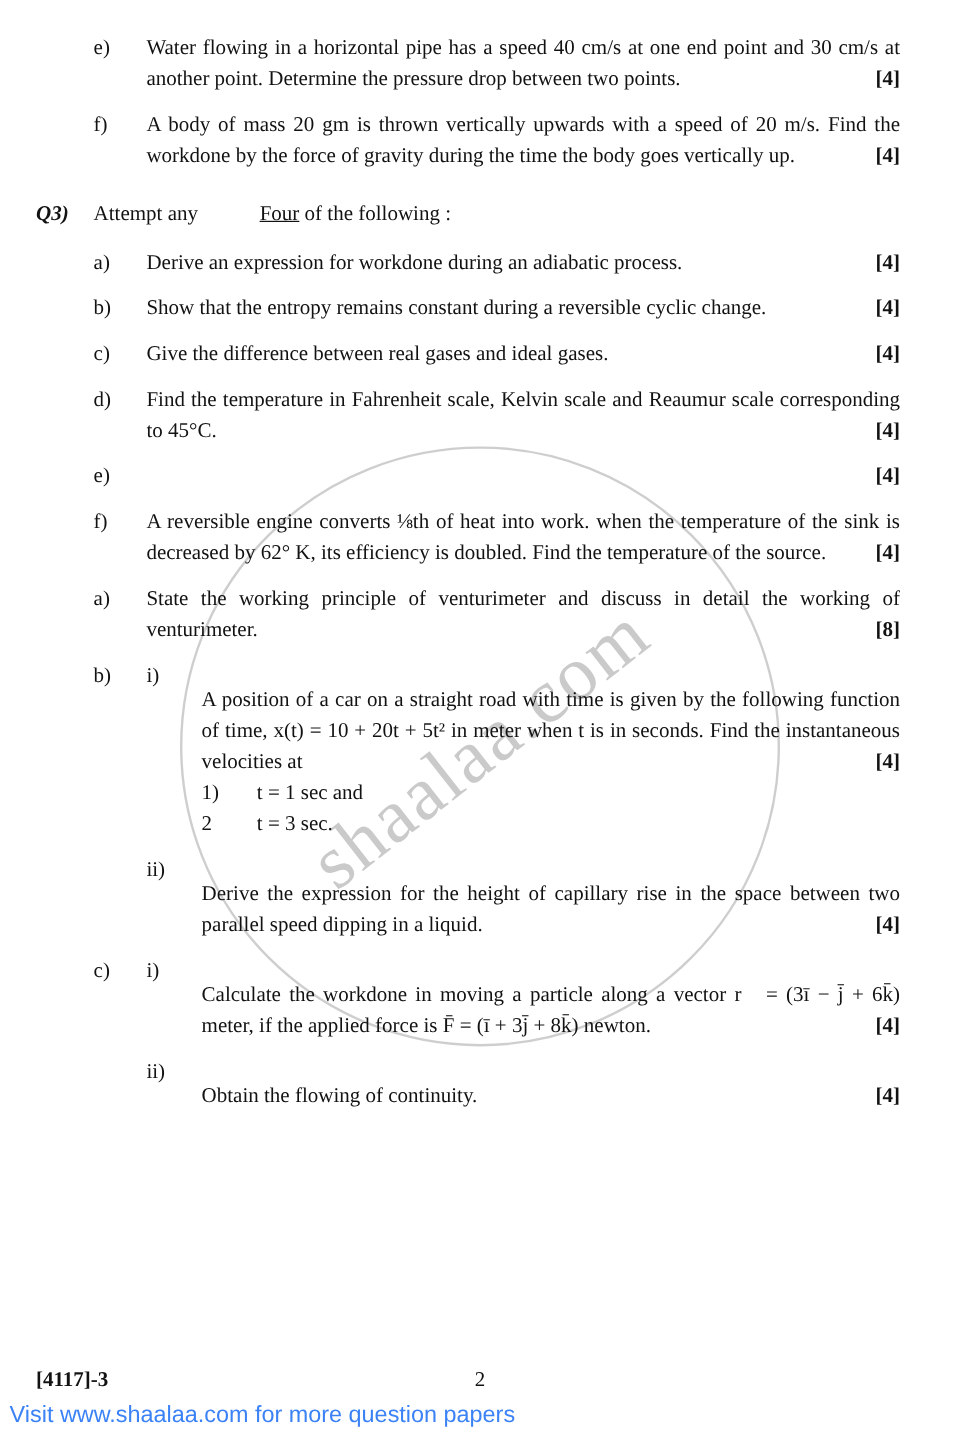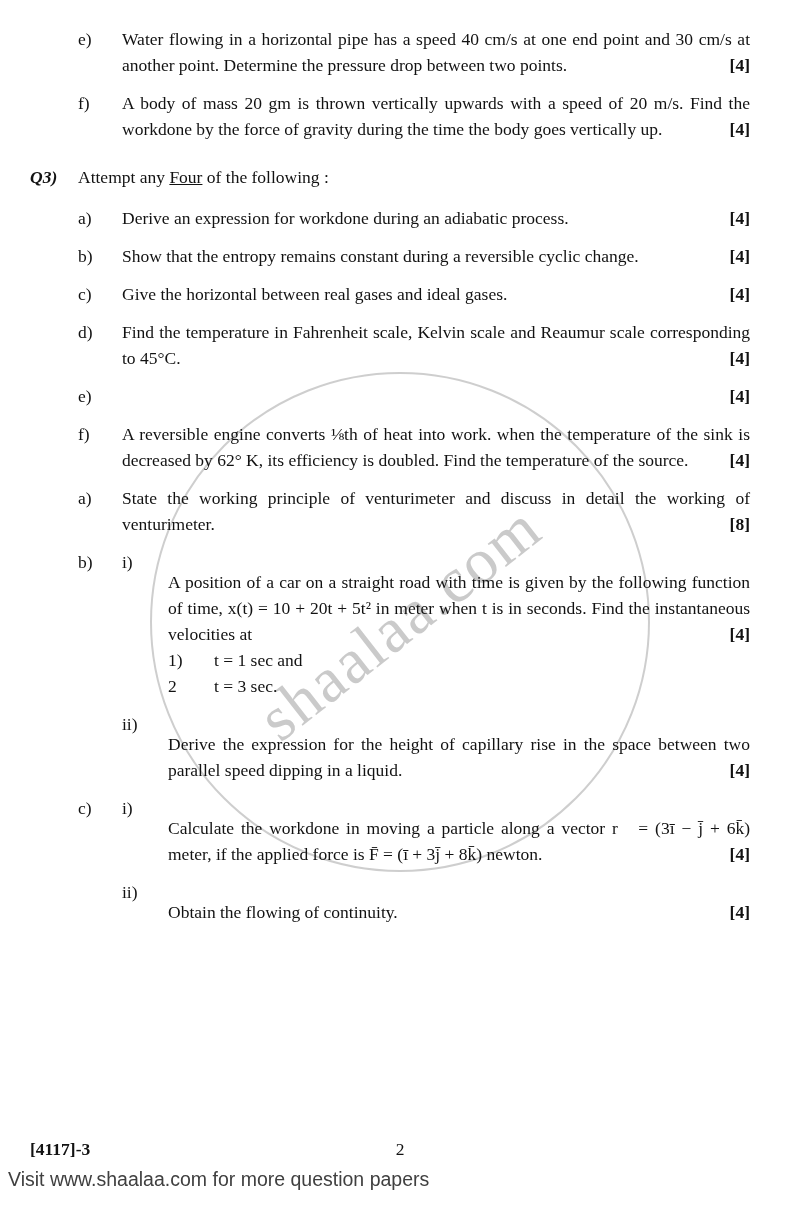--- a/index.html
+++ b/index.html
@@ -11,21 +11,21 @@
   }
   .content { position:relative; z-index:1; padding:26px 50px 0 30px; line-height:26px; }
 
   .item { display:grid; grid-template-columns:44px 1fr; margin:0 0 12px 48px; }
   .ilabel { }
   .itext { text-align:justify; }
   .marks { float:right; font-weight:bold; margin-left:12px; }
 
   .qhead { display:grid; grid-template-columns:48px 1fr; margin:22px 0 15px 0; }
   .qlabel { font-weight:bold; font-style:italic; }
-  .ul { text-decoration:underline; }
+  .ul { text-decoration:underline;margin-left:47px; }
 
   .subwrap { }
   .sub { display:grid; grid-template-columns:46px 1fr; margin-bottom:12px; }
   .sub:last-child { margin-bottom:0; }
   .subtext { text-align:justify;margin-top:20px; }
   .listrow { display:grid; grid-template-columns:46px 1fr; }
 
   .watermark { position:absolute; inset:0; z-index:0; pointer-events:none; }
   .wm-ring {
     position:absolute; left:150px; top:372px; width:500px; height:500px;
@@ -34,21 +34,21 @@
   .wm-text {
     position:absolute; left:120px; top:586px; width:560px; text-align:center;
     font-size:64px; letter-spacing:2px; color:rgba(150,150,150,0.50);
     transform:rotate(-38deg); transform-origin:center;
     font-family:"Liberation Serif", serif;
   }
 
   .footer-left { position:absolute; left:30px; top:1139px; font-weight:bold; z-index:1; }
   .footer-page { position:absolute; left:0; top:1139px; width:100%; text-align:center; z-index:1; }
   .banner {
-    position:absolute; left:8px; top:1168px; z-index:1; color:#404040;
+    position:absolute; left:8px; top:1168px; z-index:1; color:#3b82f6;
     font-family:"Liberation Sans", sans-serif; font-size:19.5px;
   }
 </style>
 </head>
 <body>
 
 <div class="page">
 
   <div class="watermark">
     <div class="wm-ring"></div>
@@ -87,21 +87,21 @@
     <div class="item">
       <span class="ilabel">b)</span>
       <div class="itext">
         <span>Show that the entropy remains constant during a reversible cyclic change.</span>
         <span class="marks">[4]</span>
       </div>
     </div>
     <div class="item">
       <span class="ilabel">c)</span>
       <div class="itext">
-        <span>Give the horizontal between real gases and ideal gases.</span>
+        <span>Give the difference between real gases and ideal gases.</span>
         <span class="marks">[4]</span>
       </div>
     </div>
     <div class="item">
       <span class="ilabel">d)</span>
       <div class="itext">
         <span>Find the temperature in Fahrenheit scale, Kelvin scale and Reaumur scale corresponding to 45°C.</span>
         <span class="marks">[4]</span>
       </div>
     </div>

